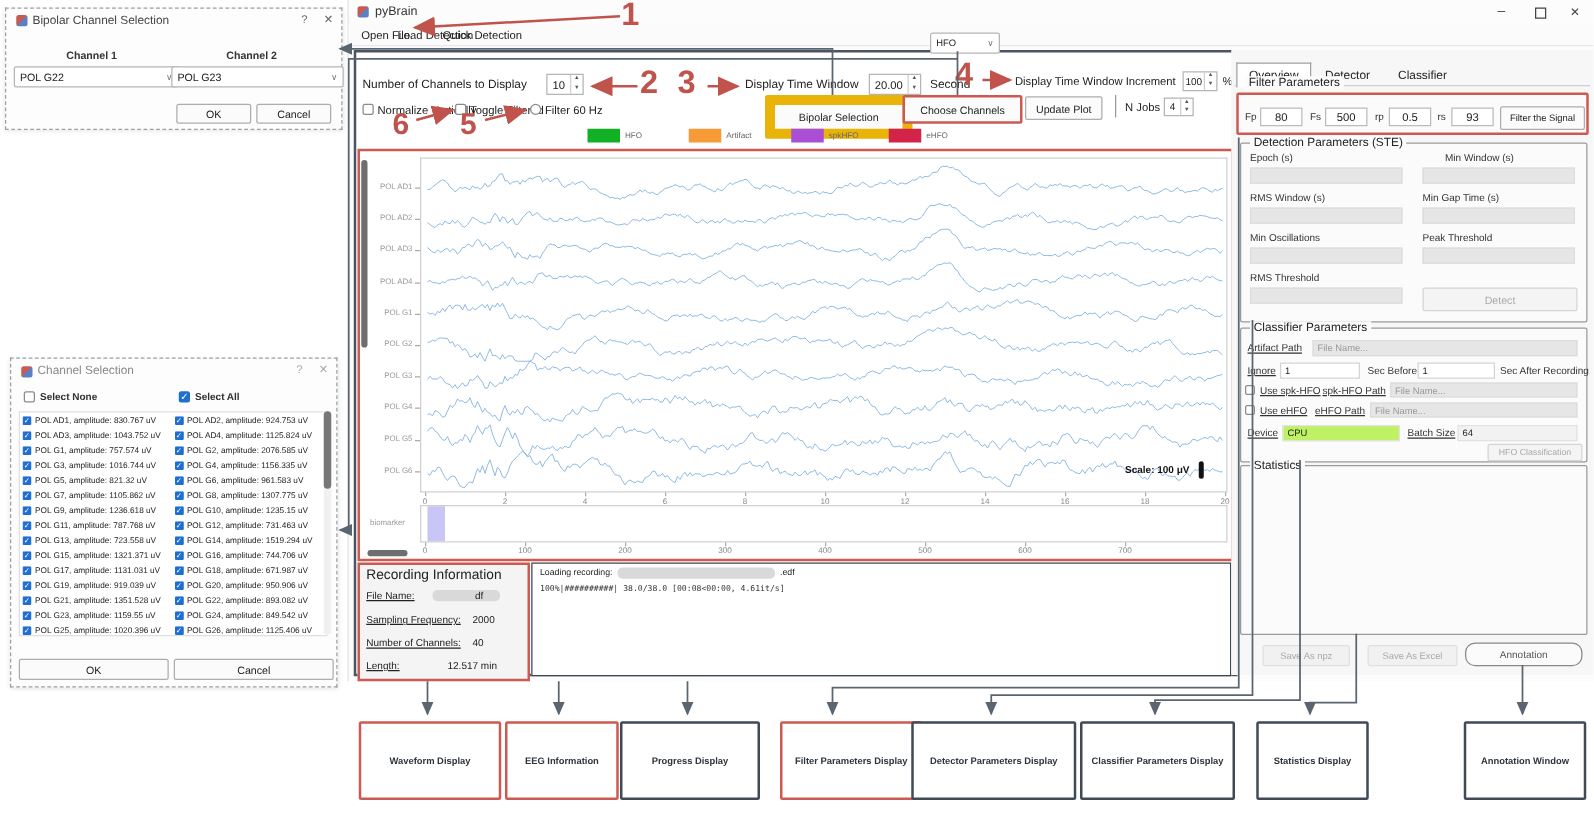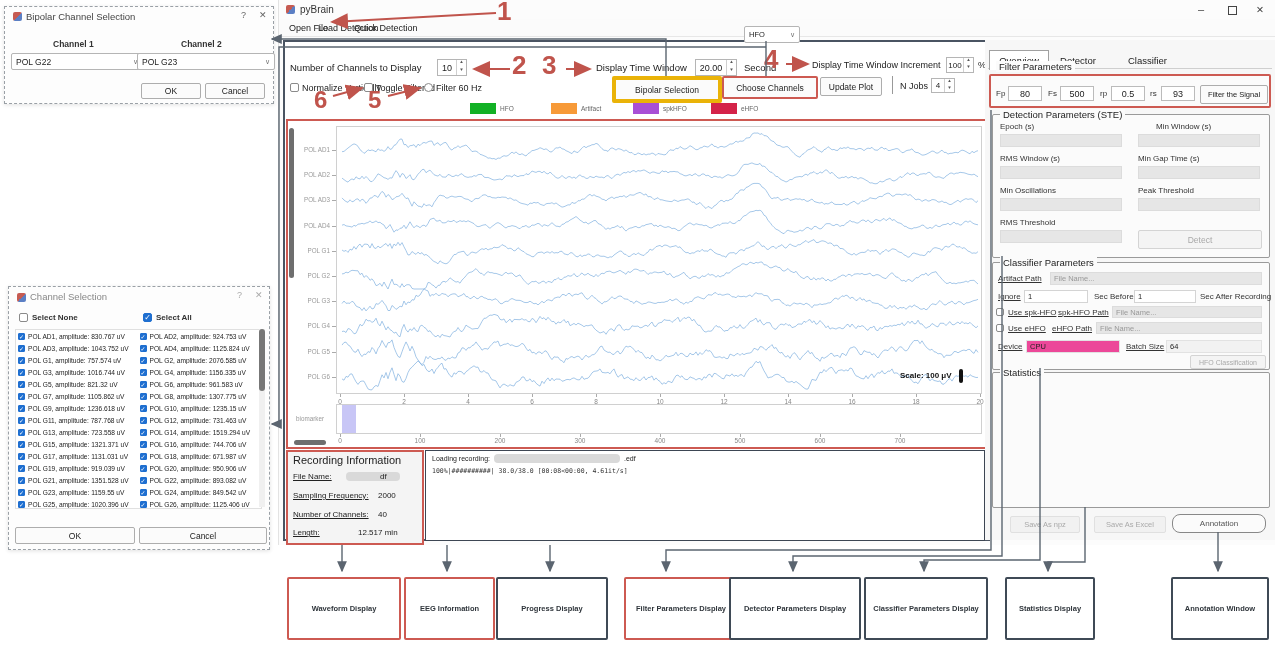--- a/index.html
+++ b/index.html
@@ -110,21 +110,21 @@
   </div>
   <span class="t" style="left:978px;top:60px;font-size:9px;">%</span>
 
   <span class="cb" style="position:absolute;left:290px;top:83px;"></span>
   <span class="t" style="left:302px;top:83px;font-size:9px;">Normalize Vertically</span>
   <span class="cb" style="position:absolute;left:364px;top:83px;"></span>
   <span class="t" style="left:376px;top:83px;font-size:9px;">Toggle Filtered</span>
   <span class="radio" style="position:absolute;left:424px;top:83px;"></span>
   <span class="t" style="left:436px;top:83px;font-size:9px;">Filter 60 Hz</span>
 
-  <div class="btn" style="left:612px;top:76px;width:102px;height:19px;border:4px solid #eab308;font-size:8.5px;text-align:right;">
+  <div class="btn" style="left:612px;top:76px;width:102px;height:19px;border:8px solid #eab308;font-size:8.5px;text-align:right;">
     <span>Bipolar Selection</span>
     </div>
   <div class="btn" style="left:722px;top:76px;width:92px;height:19px;border:2px solid #cd5a52;font-size:8.5px;">
     <span>Choose Channels</span>
     </div>
   <div class="btn" style="left:820px;top:77px;width:60px;height:17px;">
     <span>Update Plot</span>
     </div>
   <div class="abs" style="left:892px;top:76px;width:1px;height:18px;background:#999;"></div>
   <span class="t" style="left:900px;top:81px;font-size:9px;">N Jobs</span>
@@ -256,21 +256,21 @@
   <span class="t mono" style="left:432px;top:467px;font-size:6.5px;color:#333;">100%|##########| 38.0/38.0 [00:08&lt;00:00, 4.61it/s]</span>
 
   <div class="abs" style="left:985px;top:40px;width:290px;height:500px;background:#f7f7f7;"></div>
   <div class="abs" style="left:988px;top:68px;width:284px;height:1px;background:#cfcfcf;"></div>
   <div class="tab active" style="left:989px;top:50px;width:58px;height:19px;">
     <span>Overview</span>
     </div>
   <div class="tab" style="left:1051px;top:51px;width:54px;height:18px;">
     <span>Detector</span>
     </div>
-  <div class="tab" style="left:1109px;top:51px;width:58px;height:18px;justify-content:flex-end;">
+  <div class="tab" style="left:1109px;top:51px;width:58px;height:18px;">
     <span>Classifier</span>
     </div>
 
   <div class="gb" style="left:989px;top:74px;width:282px;height:34px;border:2.5px solid #cd5a52;background:#fbfbfb;box-sizing:border-box;"></div>
   <span class="gb-title" style="left:996px;top:61px;">Filter Parameters</span>
   <span class="field-label" style="left:996px;top:89px;">Fp</span>
   <div class="white-input" style="left:1008px;top:86px;width:34px;height:15px;">
     <span>80</span>
     </div>
   <span class="field-label" style="left:1048px;top:89px;">Fs</span>
@@ -330,21 +330,21 @@
   <div class="gray-input" style="left:1112px;top:306px;width:150px;height:12px;">
     <span>File Name...</span>
     </div>
   <span class="cb" style="position:absolute;left:996px;top:324px;width:8px;height:8px;"></span>
   <span class="field-label u" style="left:1008px;top:324px;">Use eHFO</span>
   <span class="field-label u" style="left:1052px;top:324px;">eHFO Path</span>
   <div class="gray-input" style="left:1096px;top:322px;width:166px;height:12px;">
     <span>File Name...</span>
     </div>
   <span class="field-label u" style="left:998px;top:342px;">Device</span>
-  <div class="white-input" style="left:1026px;top:340px;width:94px;height:13px;font-size:7.5px;justify-content:flex-start;padding:0 3px;border-color:#e2e2e2;background:#ec4899;">
+  <div class="white-input" style="left:1026px;top:340px;width:94px;height:13px;font-size:7.5px;justify-content:flex-start;padding:0 3px;border-color:#e2e2e2;background:#bef264;">
     <span>CPU</span>
     </div>
   <span class="field-label u" style="left:1126px;top:342px;">Batch Size</span>
   <div class="white-input" style="left:1166px;top:340px;width:96px;height:13px;font-size:7.5px;justify-content:flex-start;padding:0 3px;border-color:#e2e2e2;background:#f2f2f2;">
     <span>64</span>
     </div>
   <div class="btn disabled" style="left:1190px;top:355px;width:74px;height:12px;font-size:7px;">
     <span>HFO Classification</span>
     </div>
 

